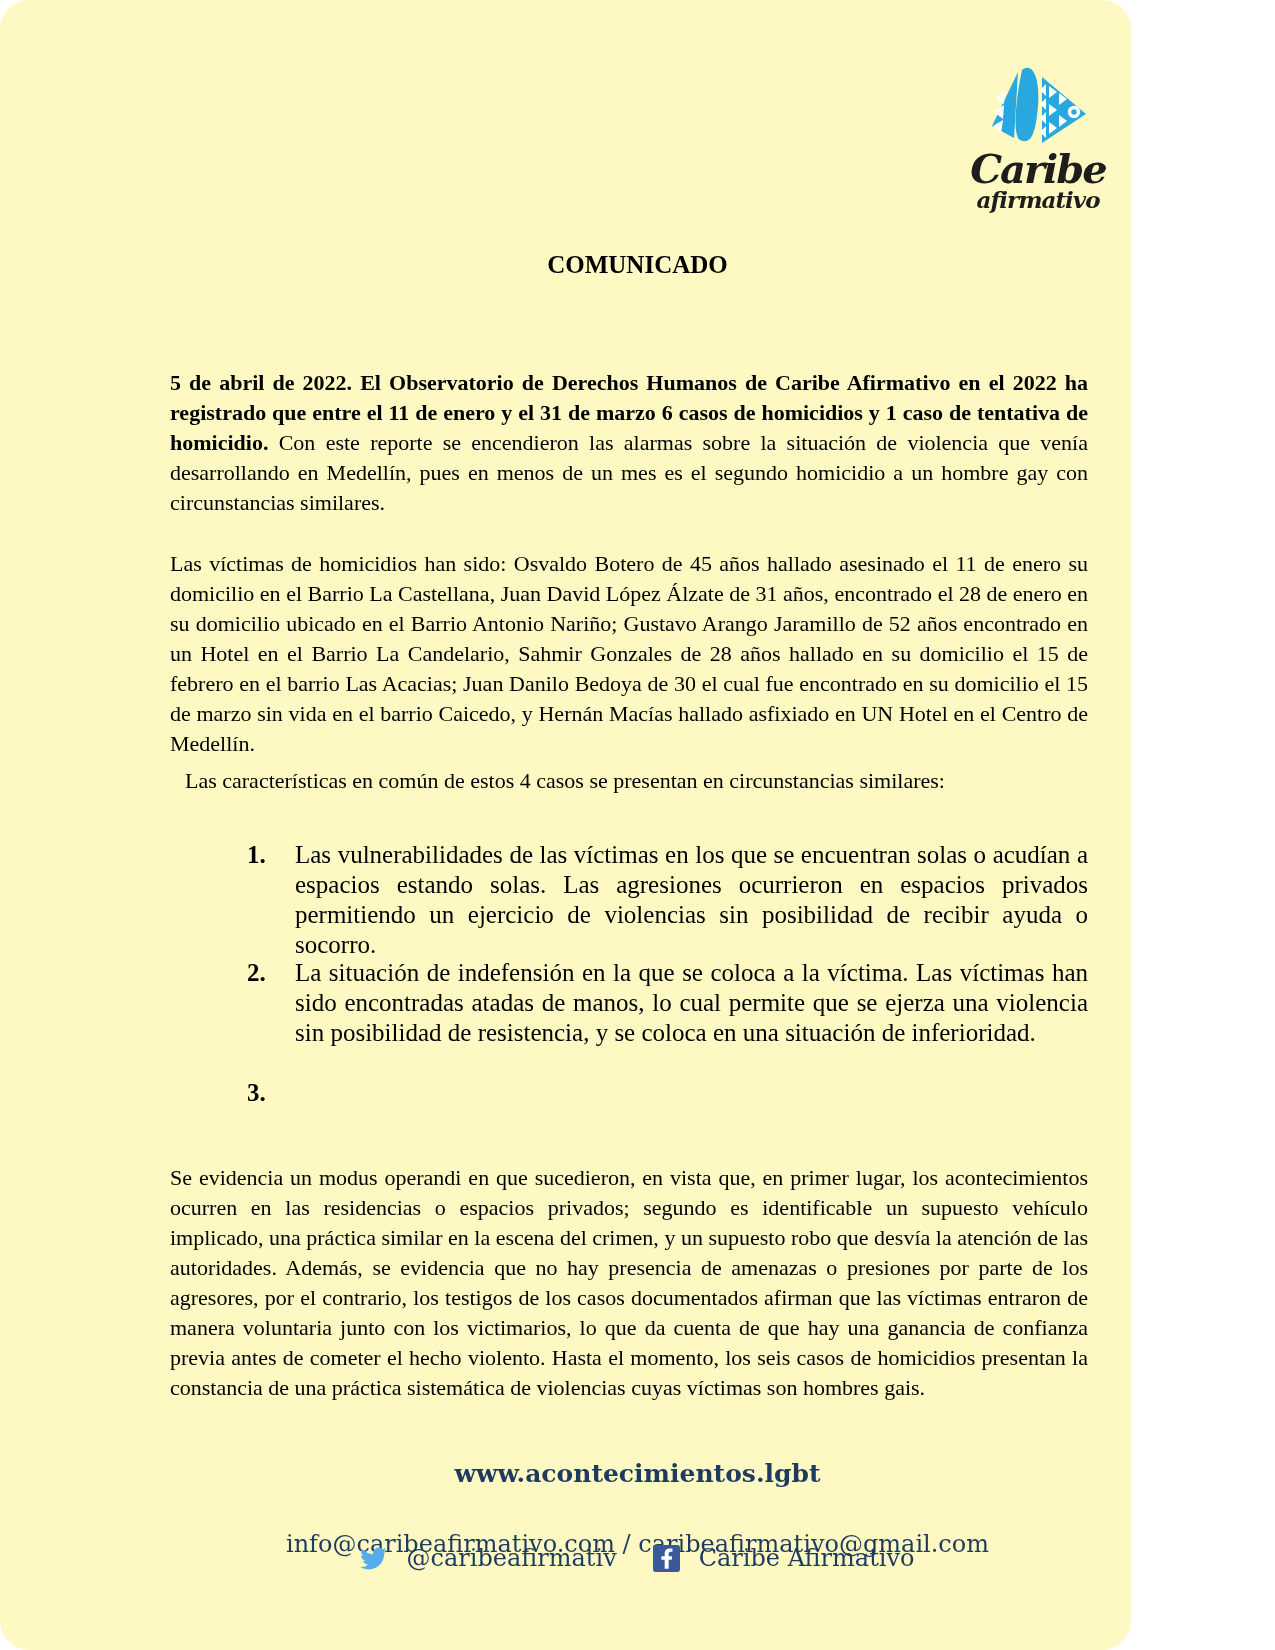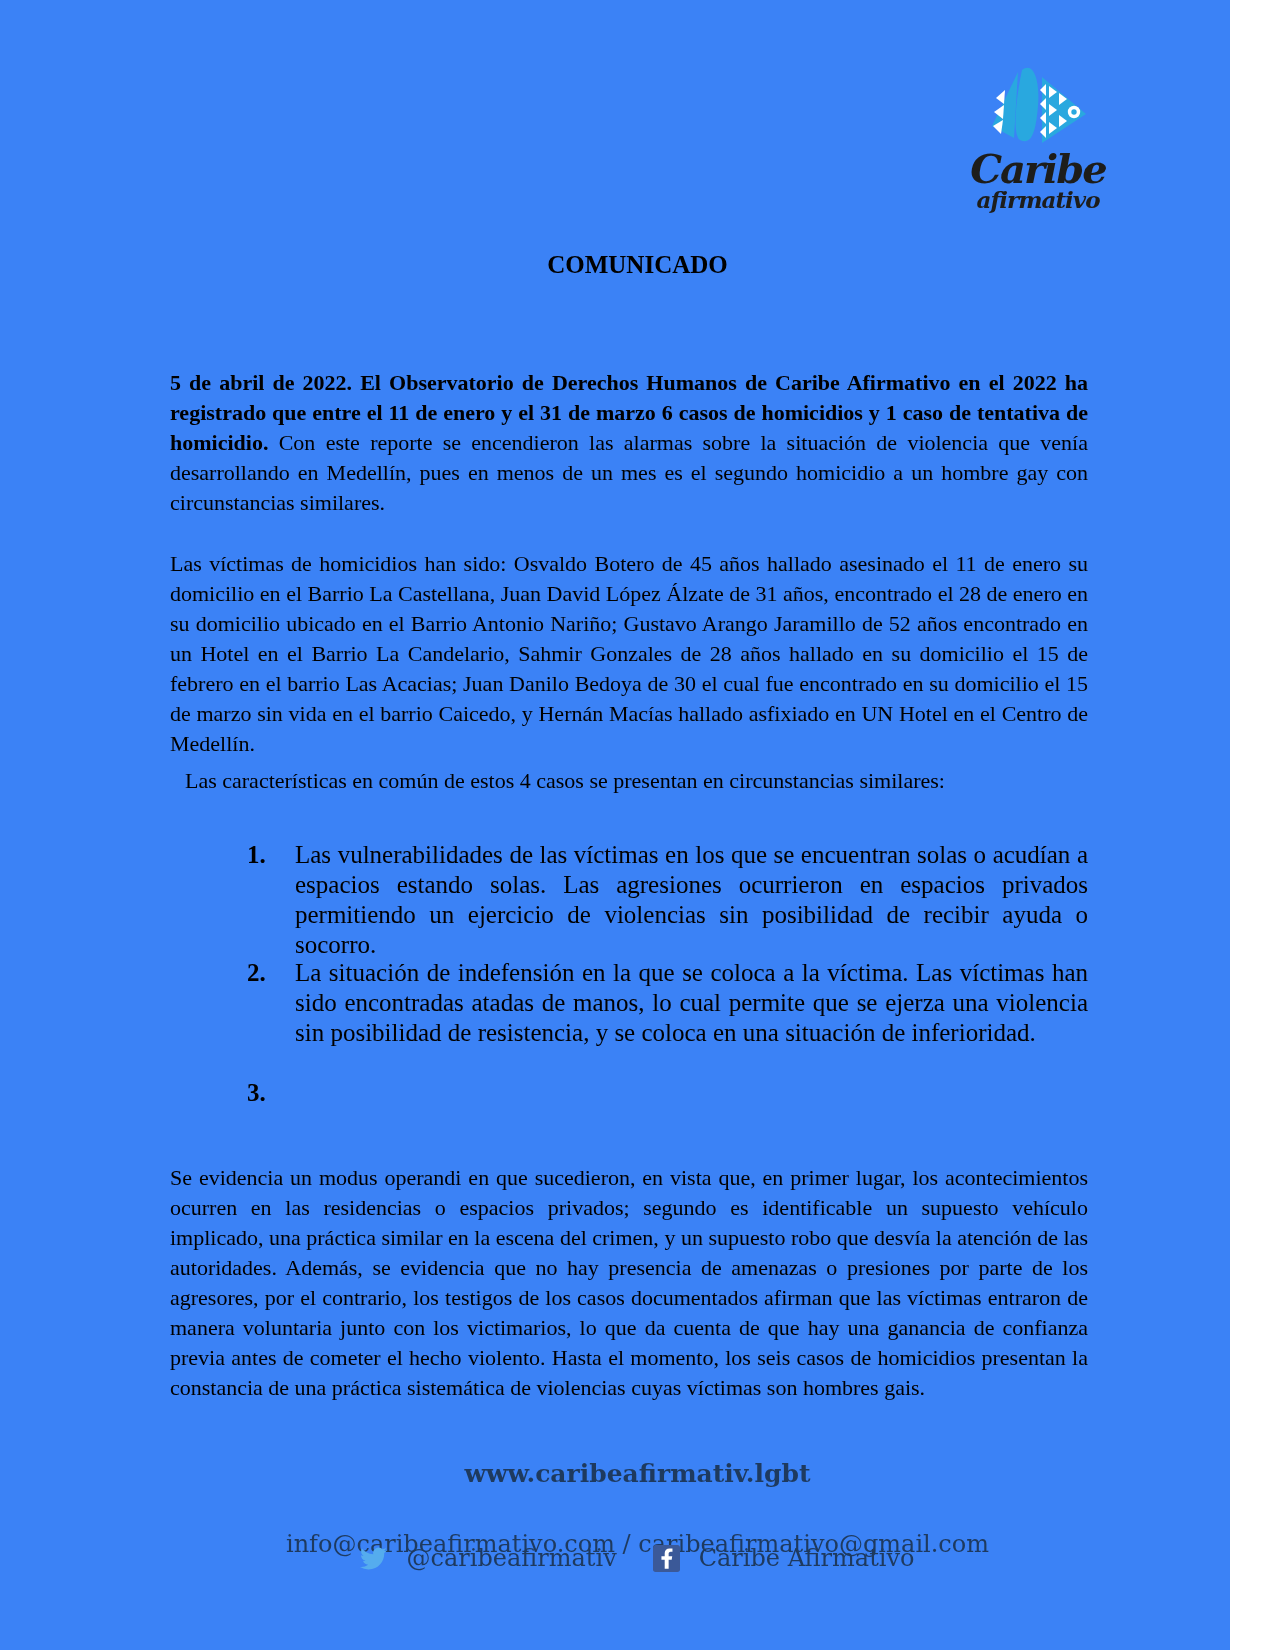--- a/index.html
+++ b/index.html
@@ -2,26 +2,27 @@
 <html><head>
 <meta charset="utf-8">
 <style>
   html, body {
     margin: 0;
     padding: 0;
     background: #ffffff;
   }
   .page {
     position: relative;
-    width: 1230px;
+    width: 1131px;
     height: 1650px;
-    background: #3b82f6;
+    background: #fef9c3;
     font-family: "Liberation Serif", serif;
     color: #000000;
     overflow: hidden;
+    border-radius: 29px;
   }
 
   
   .logo {
     position: absolute;
     left: 958px;
     top: 64px;
     width: 160px;
     text-align: center;
   }
@@ -174,21 +175,21 @@
   <div class="list-item li2-pos">
     <span class="list-num">2.</span>
     <span>La situación de indefensión en la que se coloca a la víctima. Las víctimas han sido encontradas atadas de manos, lo cual permite que se ejerza una violencia sin posibilidad de resistencia, y se coloca en una situación de inferioridad.</span>
   </div>
   <div class="list-item li3-pos">
     <span class="list-num">3.</span>
   </div>
 
   <p class="body-text p4-pos">Se evidencia un modus operandi en que sucedieron, en vista que, en primer lugar, los acontecimientos ocurren en las residencias o espacios privados; segundo es identificable un supuesto vehículo implicado, una práctica similar en la escena del crimen, y un supuesto robo que desvía la atención de las autoridades. Además, se evidencia que no hay presencia de amenazas o presiones por parte de los agresores, por el contrario, los testigos de los casos documentados afirman que las víctimas entraron de manera voluntaria junto con los victimarios, lo que da cuenta de que hay una ganancia de confianza previa antes de cometer el hecho violento. Hasta el momento, los seis casos de homicidios presentan la constancia de una práctica sistemática de violencias cuyas víctimas son hombres gais.</p>
 
-  <div class="f-line f-www">www.caribeafirmativ.lgbt</div>
+  <div class="f-line f-www">www.acontecimientos.lgbt</div>
   <div class="f-line f-info">info@caribeafirmativo.com / caribeafirmativo@gmail.com</div>
 
   <div class="f-line f-social">
     <span class="social-group">
       <svg width="27" height="27" viewBox="0 0 24 24" xmlns="http://www.w3.org/2000/svg">
         <path fill="#55acee" d="M23.953 4.57a10 10 0 0 1-2.825.775 4.958 4.958 0 0 0 2.163-2.723 9.99 9.99 0 0 1-3.127 1.184 4.92 4.92 0 0 0-8.384 4.482C7.69 8.095 4.067 6.13 1.64 3.162a4.822 4.822 0 0 0-.666 2.475c0 1.71.87 3.213 2.188 4.096a4.904 4.904 0 0 1-2.228-.616v.06a4.923 4.923 0 0 0 3.946 4.827 4.996 4.996 0 0 1-2.212.085 4.936 4.936 0 0 0 4.604 3.417 9.867 9.867 0 0 1-6.102 2.105c-.39 0-.779-.023-1.17-.067a13.995 13.995 0 0 0 7.557 2.209c9.053 0 13.998-7.496 13.998-13.985 0-.21 0-.42-.015-.63A9.935 9.935 0 0 0 24 4.59z"></path>
       </svg>
       <span>@caribeafirmativ</span>
     </span>
     <span class="social-gap"></span>

